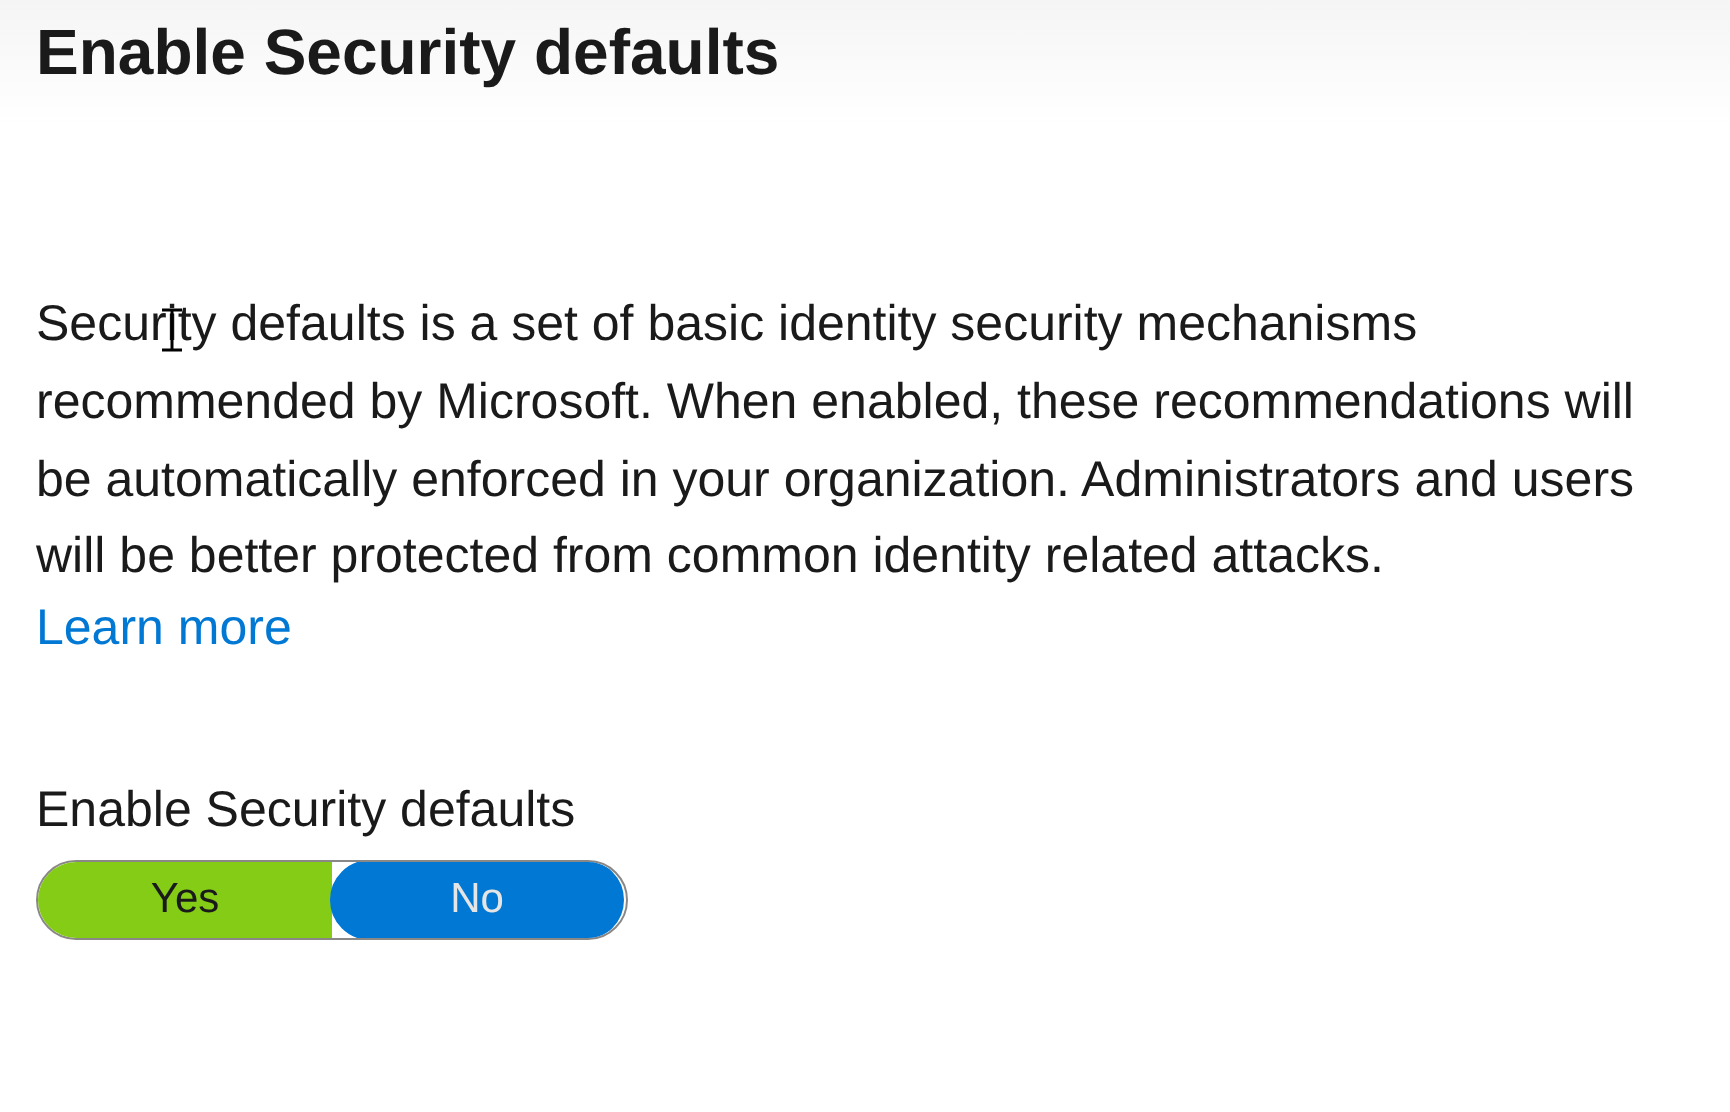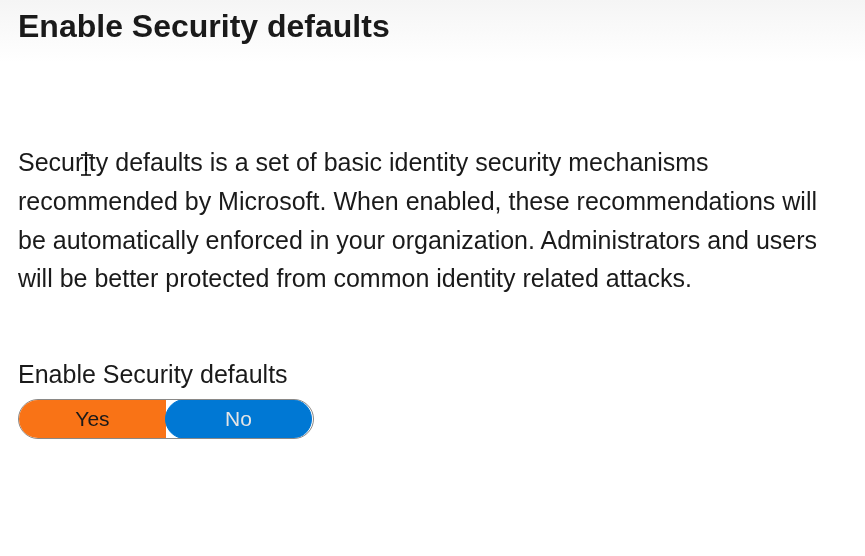--- a/index.html
+++ b/index.html
@@ -58,21 +58,21 @@
       height: 40px;
       width: 296px;
     }
     .toggle-option {
       display: flex;
       align-items: center;
       justify-content: center;
       font-size: 21px;
       cursor: pointer;
       user-select: none;
-      background: #f97316;
+      background: #84cc16;
       color: #1a1a1a;
       border: none;
       outline: none;
     }
     .toggle-option.yes {
       flex: 0 0 50%;
     }
     .toggle-option.no {
       flex: 0 0 50%;
     }
@@ -97,20 +97,21 @@
   </style>
 </head>
 <body>
 
 <div class="header">
   <h1>Enable Security defaults</h1>
 </div>
 
 <div class="content">
   <p class="description">Security defaults is a set of basic identity security mechanisms recommended by Microsoft. When enabled, these recommendations will be automatically enforced in your organization. Administrators and users will be better protected from common identity related attacks.</p>
+  <a class="learn-more">Learn more</a>
 
   <div class="toggle-section">
     <div class="toggle-label">Enable Security defaults</div>
     <div class="toggle-group">
       <div class="toggle-option yes">Yes</div>
       <div class="toggle-option no selected">No</div>
     </div>
   </div>
 </div>
 

